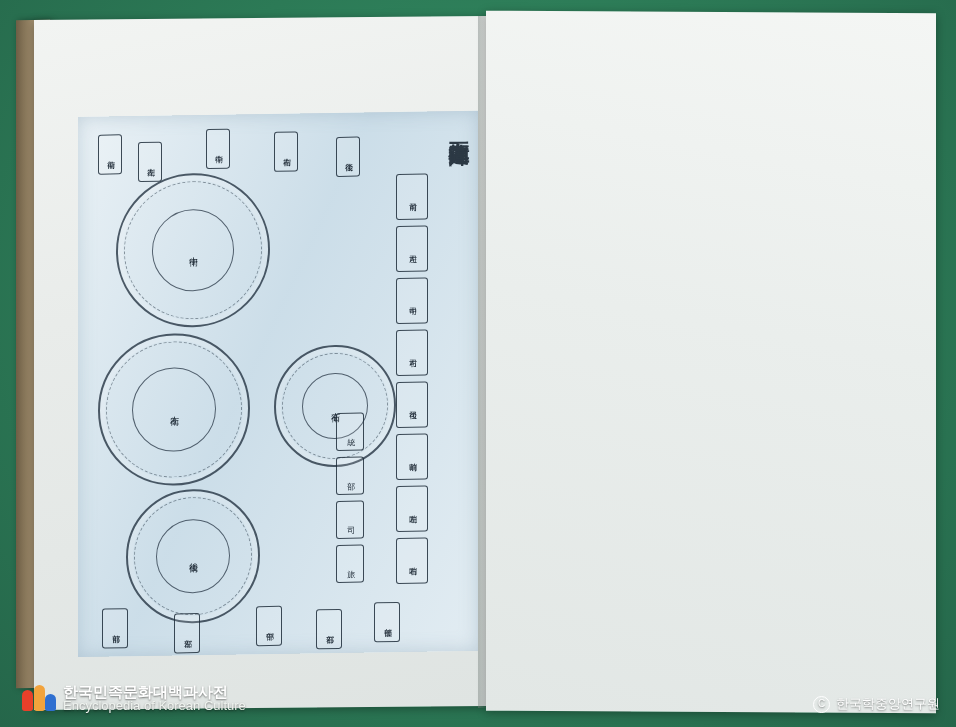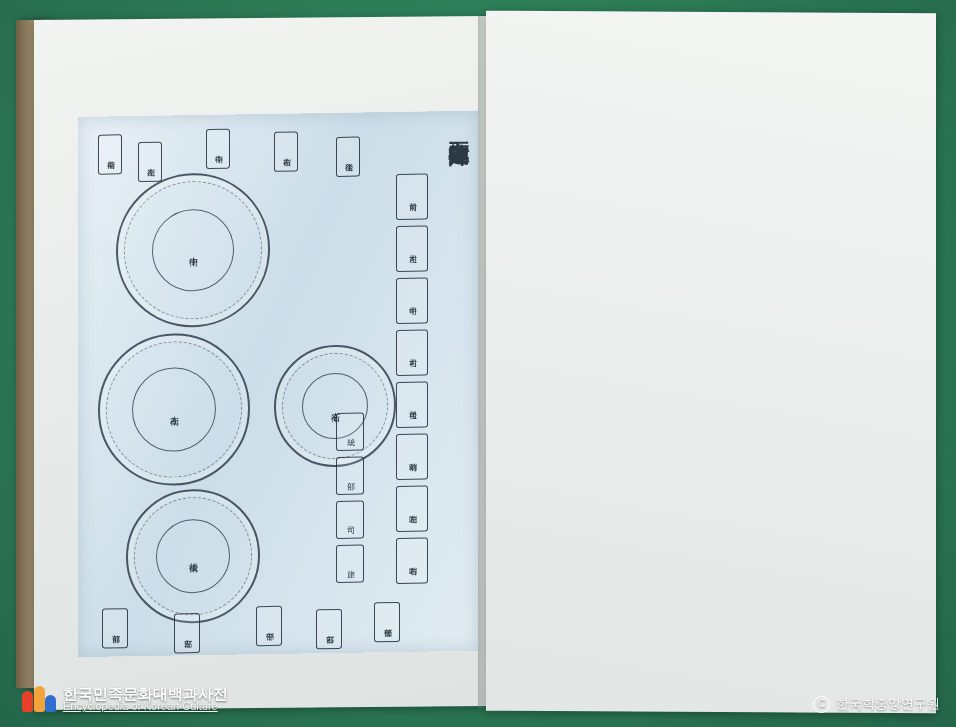--- a/index.html
+++ b/index.html
@@ -178,24 +178,23 @@
   }
   .wm-text-1 {
     color: #ffffff;
     font-size: 15px;
     font-weight: bold;
     line-height: 1.05;
     text-shadow: 0 1px 2px rgba(0,0,0,.5);
   }
   .wm-text-2 {
     color: #f0f4f0;
-    font-size: 11px;
+    font-size: 13px;
     line-height: 1.05;
     text-shadow: 0 1px 2px rgba(0,0,0,.5);
-    text-decoration: underline;
   }
   .wm-right {
     position: absolute;
     right: 16px;
     bottom: 14px;
     display: flex;
     align-items: center;
     gap: 6px;
     color: #ffffff;
     font-size: 13px;

